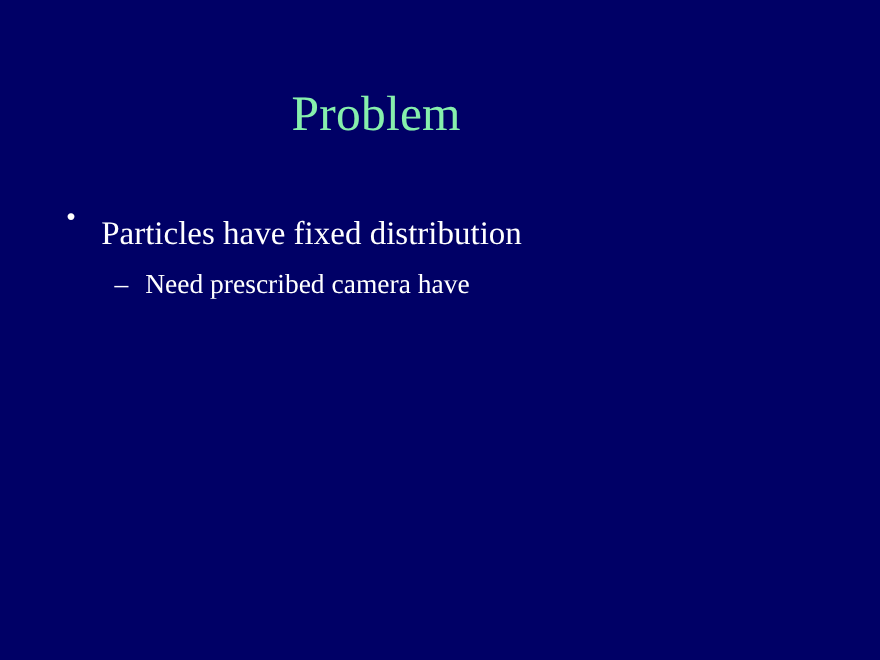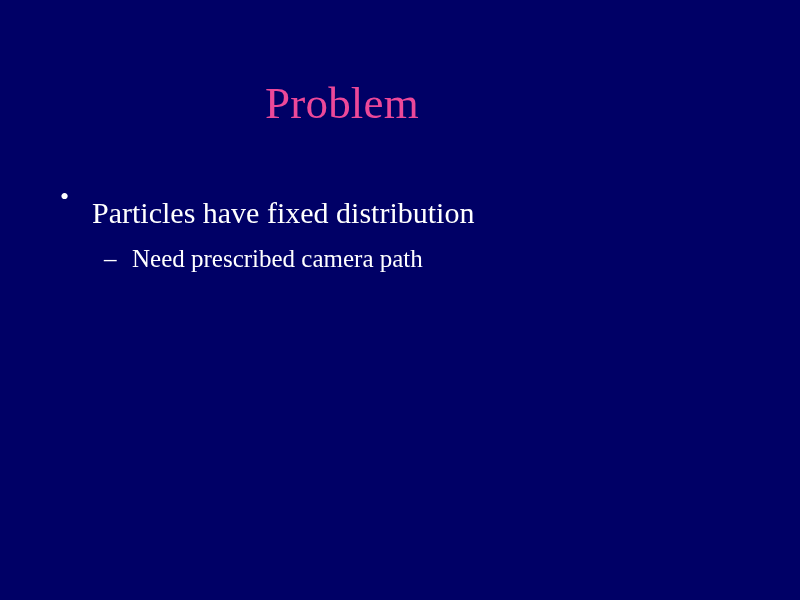--- a/index.html
+++ b/index.html
@@ -21,21 +21,21 @@
     box-sizing: border-box;
   }
 
   
   #slide-title {
     position: absolute;
     left: 0;
     top: 76px;
     width: 684px;
     text-align: center;
-    color: #ec4899;
+    color: #86efac;
     font-family: "Liberation Serif", "DejaVu Serif", serif;
     font-size: 45px;
     line-height: 54px;
     font-weight: normal;
     letter-spacing: 0.2px;
     white-space: nowrap;
   }
 
   
   #body-content {
@@ -98,17 +98,17 @@
 
   <div id="body-content">
 
     <div class="bullet-row level-1">
       <span class="marker">•</span>
       <span class="bullet-text">Particles have fixed distribution</span>
     </div>
 
     <div class="bullet-row level-2">
       <span class="marker">–</span>
-      <span class="bullet-text">Need prescribed camera path</span>
+      <span class="bullet-text">Need prescribed camera have</span>
     </div>
 
   </div>
 </div>
 
 </body></html>

